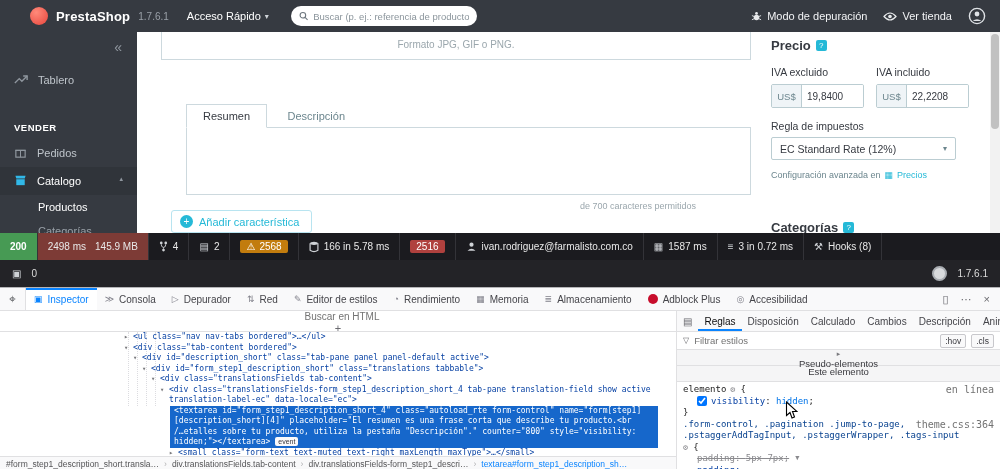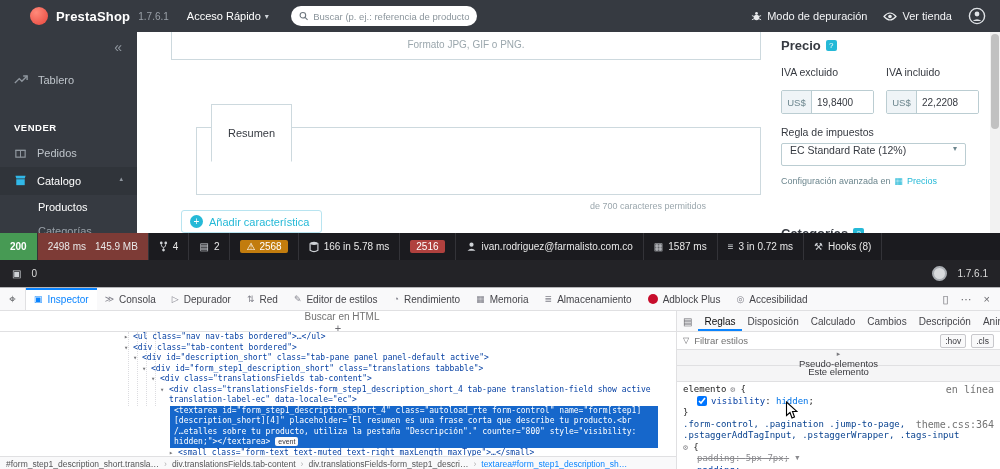--- a/index.html
+++ b/index.html
@@ -24,43 +24,43 @@
 .collapse-btn{position:absolute;right:15px;top:7px;color:#8f969e;font-size:14px;}
 .nav-item{display:flex;align-items:flex-start;gap:10px;padding:8px 14px;color:#bfc5cb;font-size:11px;}
 .nav-item.first{margin-top:34px;}
 .nav-section{margin-top:22px;padding:6px 14px;color:#fff;font-size:9.5px;font-weight:bold;letter-spacing:.5px;}
 .nav-item.active{color:#fff;background:#30343a;}
 .nav-item .up{margin-left:auto;font-size:7px;color:#8f969e;}
 .nav-sub{padding:6px 14px 6px 38px;color:#9aa1a8;font-size:11px;}
 .nav-sub.current{color:#fff;}
 
 
-.ps-content{position:absolute;left:133px;top:32px;width:853px;height:254px;background:#fff;overflow:hidden;}
+.ps-content{position:absolute;left:123px;top:32px;width:853px;height:254px;background:#fff;overflow:hidden;}
 .dropzone{position:absolute;left:38px;top:-2px;width:590px;height:30px;border:1px solid #cdd9de;border-top:none;display:flex;align-items:center;justify-content:center;color:#9ba7ad;font-size:10px;}
 .tabs-row{position:absolute;left:63px;top:72px;height:24px;}
-.tab{display:inline-block;padding:22px 16px;font-size:11px;margin-left:15px;}
+.tab{display:inline-block;padding:5px 16px;font-size:11px;}
 .tab.active{border:1px solid #cdd9de;border-bottom:1px solid #fff;color:#363a41;background:#fff;position:relative;z-index:2;}
 .tab.inactive{color:#6c868e;}
 .editor-box{position:absolute;left:63px;top:95px;width:565px;height:68px;border:1px solid #cdd9de;background:#fff;}
 .counter-hint{position:absolute;left:63px;top:169px;width:510px;text-align:right;font-size:9px;color:#9ba7ad;}
 .add-feature{position:absolute;left:48px;top:178px;height:23px;display:flex;align-items:center;gap:6px;padding:0 12px 0 8px;border:1px solid #b8e4f0;border-radius:3px;color:#25b9d7;font-size:11px;background:#fff;}
 .plus-circle{width:13px;height:13px;border-radius:50%;background:#25b9d7;color:#fff;font-size:10px;line-height:13px;text-align:center;flex:none;}
 
 
 .price-panel{position:absolute;left:648px;top:0;width:205px;}
 .p-title{font-size:13px;font-weight:bold;color:#363a41;margin-top:6px;}
 .help-badge{display:inline-block;width:11px;height:11px;background:#25b9d7;color:#fff;font-size:8px;line-height:11px;text-align:center;border-radius:2px;margin-left:5px;vertical-align:2px;font-weight:normal;}
 .tax-labels{display:flex;margin-top:13px;font-size:10.5px;color:#363a41;}
 .tax-labels .t1{width:105px;}
-.igroups{display:flex;gap:12px;margin-top:12px;}
+.igroups{display:flex;gap:12px;margin-top:6px;}
 .igroup{display:flex;width:93px;height:24px;border:1px solid #bbcdd2;border-radius:2px;overflow:hidden;}
 .iprefix{width:30px;background:#eff4f7;color:#6c868e;font-size:9.5px;display:flex;align-items:center;justify-content:center;border-right:1px solid #bbcdd2;flex:none;}
 .ival{flex:1;display:flex;align-items:center;padding-left:5px;font-size:10px;color:#363a41;background:#fff;}
 .rule-label{margin-top:12px;font-size:10.5px;color:#363a41;}
-.tax-select{margin-top:5px;width:185px;height:23px;border:1px solid #bbcdd2;border-radius:2px;display:flex;justify-content:space-between;padding:0 8px;font-size:10.5px;color:#363a41;background:#fff;}
+.tax-select{margin-top:5px;width:185px;height:23px;border:1px solid #bbcdd2;border-radius:2px;display:flex;align-items:center;justify-content:space-between;padding:0 8px;font-size:10.5px;color:#363a41;background:#fff;}
 .tax-select .caret{font-size:8px;color:#6c868e;}
 .adv{margin-top:10px;font-size:9px;color:#6c868e;display:flex;align-items:center;gap:4px;}
 .adv .gicon{color:#25b9d7;font-size:9px;}
 .adv .link{color:#25b9d7;}
 .cat-title{font-size:13px;font-weight:bold;color:#363a41;margin-top:40px;}
 .c-scroll{position:absolute;right:0;top:32px;width:10px;height:201px;background:#f2f2f2;z-index:6;}
 .c-thumb{position:absolute;left:1px;top:2px;width:8px;height:95px;background:#c1c1c1;border-radius:4px;}
 
 
 .prof1{position:absolute;left:0;top:233px;width:1000px;height:27px;background:#1b1b1f;display:flex;align-items:stretch;z-index:7;font-size:10px;color:#e8e8e8;}

